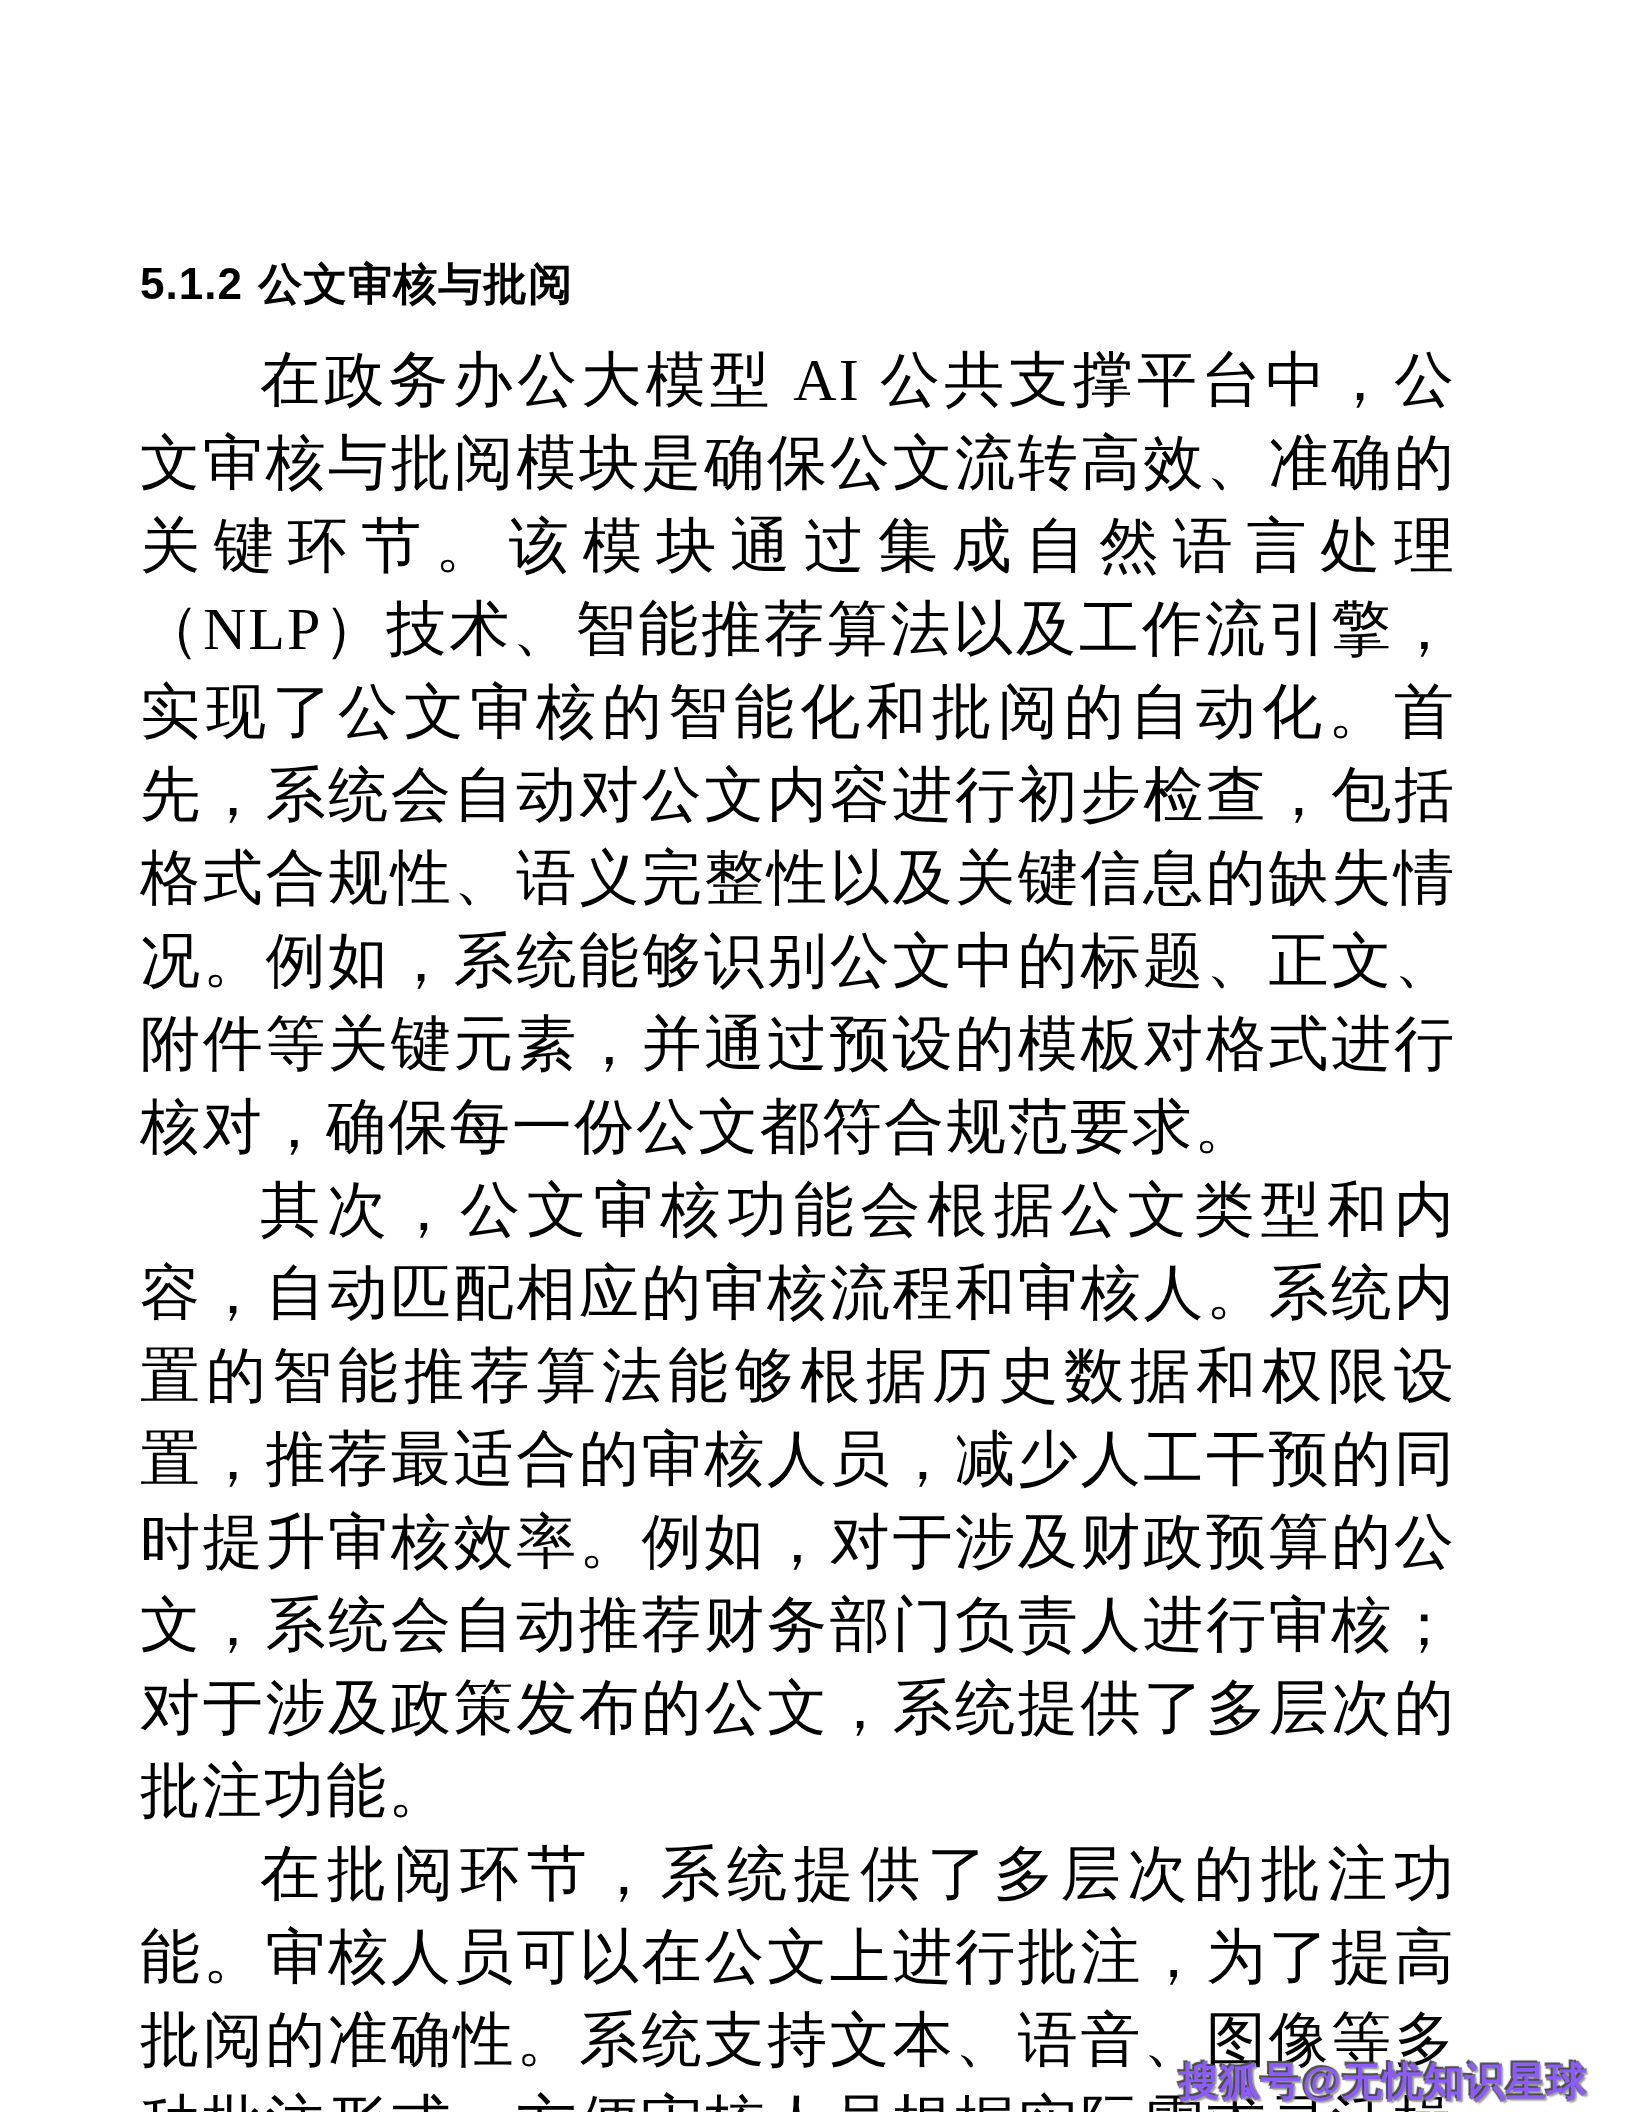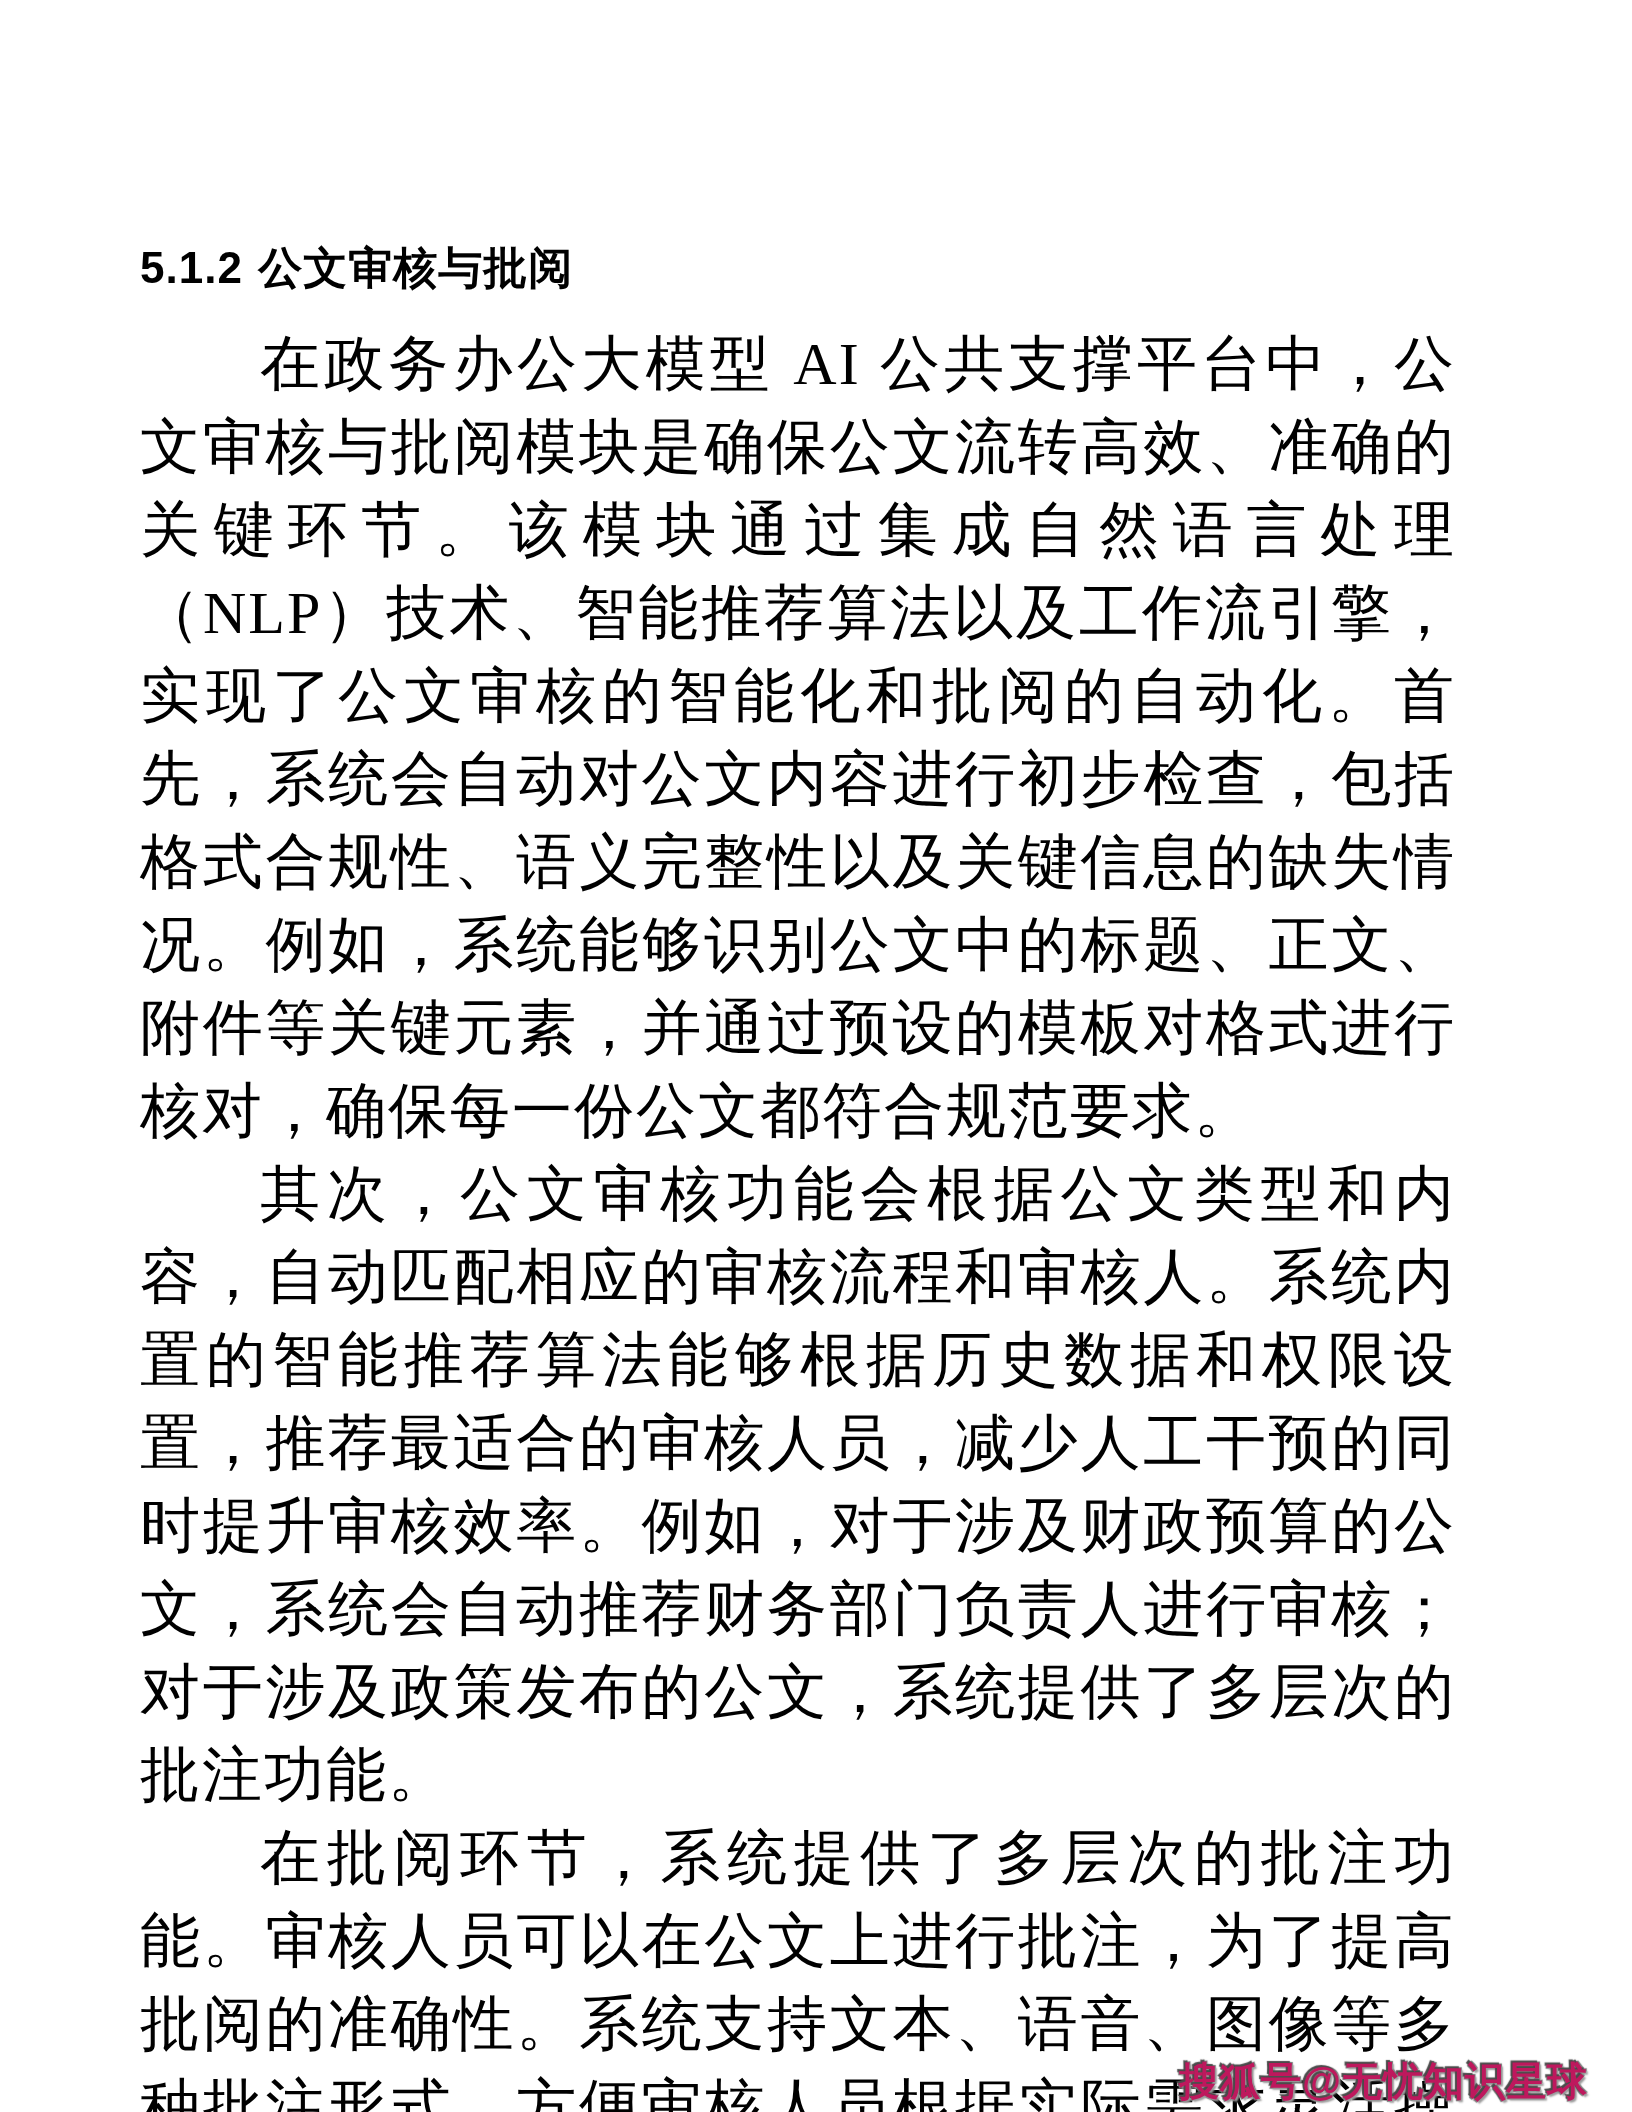--- a/index.html
+++ b/index.html
@@ -16,21 +16,21 @@
     color: #000000;
     font-family: "Liberation Serif", "DejaVu Serif", serif;
   }
   .content {
     position: absolute;
     left: 140px;
     top: 246px;
     width: 1316px;
   }
   .heading {
-    margin: 0 0 33px 0;
+    margin: 16px 0 33px 0;
     font-family: "Liberation Sans", "DejaVu Sans", sans-serif;
     font-weight: bold;
     font-size: 44px;
     line-height: 44px;
     letter-spacing: 1px;
     white-space: nowrap;
   }
   .heading .num {
     margin-right: 0.35em;
   }
@@ -43,21 +43,21 @@
     letter-spacing: 2px;
   }
   .watermark {
     position: absolute;
     right: 44px;
     top: 2054px;
     font-family: "Liberation Sans", "DejaVu Sans", sans-serif;
     font-weight: bold;
     font-size: 40px;
     letter-spacing: 1px;
-    color: #be185d;
+    color: #8b5cf6;
     text-shadow:
       -2px -2px 1px #4a4a4a,
        2px  2px 2px #9a9a9a,
       -1px  1px 1px #707070,
        1px -1px 1px #707070;
     white-space: nowrap;
   }
 </style>
 </head>
 <body>

